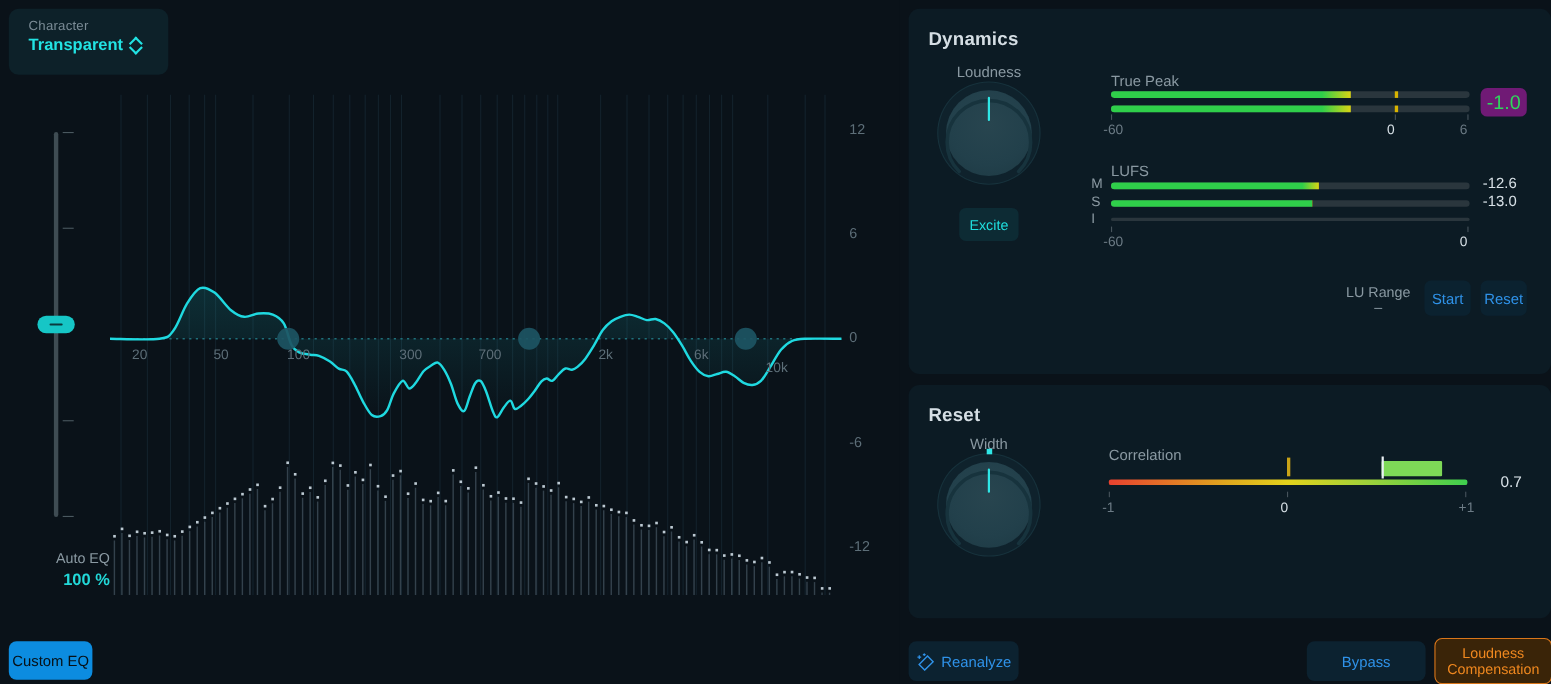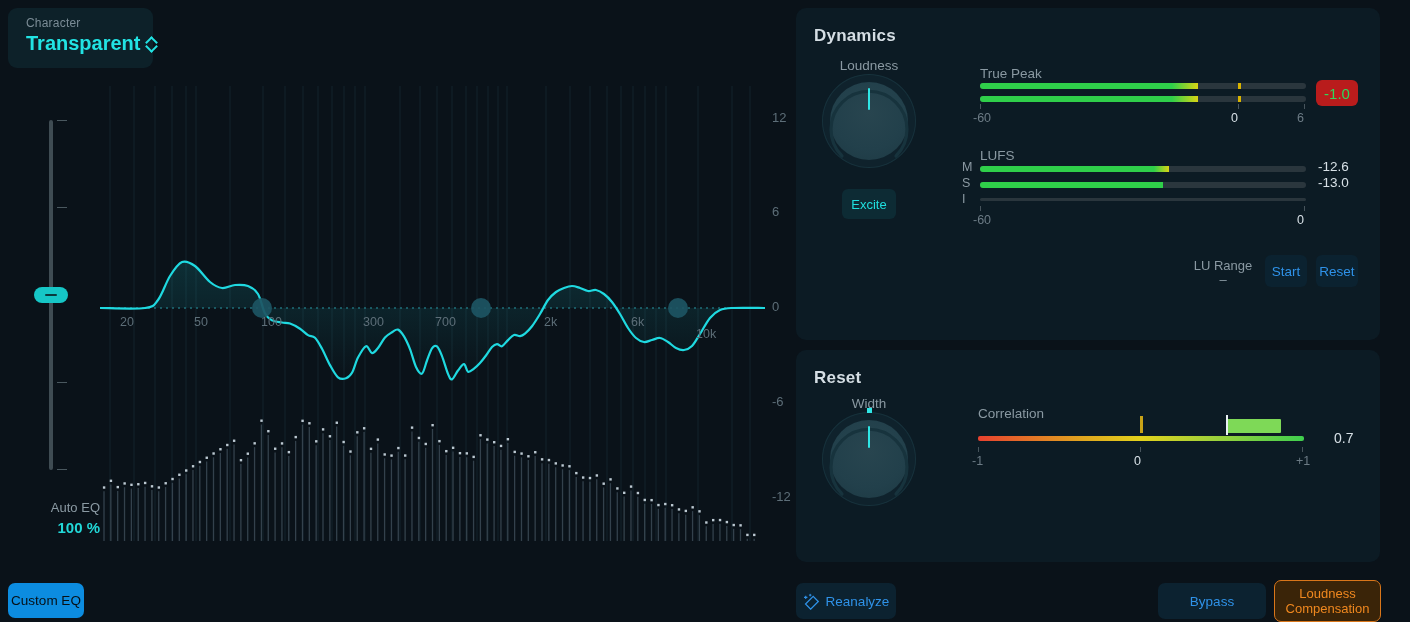--- a/index.html
+++ b/index.html
@@ -14,21 +14,21 @@
   
   #left-panel{ position:absolute; left:0; top:0; width:818px; height:622px; background:#0a1219; }
 
   .character-box{
     position:absolute; left:8px; top:8px; width:145px; height:60px;
     background:#0d2129; border-radius:9px;
     padding:8px 0 8px 18px;
   }
   .character-label{ font-size:12px; color:#7b8c96; letter-spacing:.2px; }
   .character-value{
-    font-size:20px; font-weight:bold; color:#22e3e3; margin-top:2px;
+    font-size:15px; font-weight:bold; color:#22e3e3; margin-top:2px;
     display:flex; align-items:center; gap:6px;
   }
   .chev-updown{ display:inline-block; width:11px; height:15px; position:relative; }
   .chev-updown:before, .chev-updown:after{
     content:""; position:absolute; left:1px; width:7px; height:7px;
     border-left:2px solid #22e3e3; border-top:2px solid #22e3e3;
   }
   .chev-updown:before{ top:2px; transform:rotate(45deg); }
   .chev-updown:after{ top:6px; transform:rotate(225deg); }
 
@@ -63,21 +63,21 @@
 
   
   .custom-eq-btn{
     position:absolute; left:8px; top:583px; width:76px; height:35px;
     background:#0c8ce0; border-radius:7px; border:none;
     color:#071016; font-size:13.5px; cursor:pointer;
     font-family:"Liberation Sans", sans-serif;
   }
 
   
-  #right-side{ position:absolute; left:796px; top:0; width:584px; height:622px; }
+  #right-side{ position:absolute; left:826px; top:0; width:584px; height:622px; }
 
   .panel{
     position:absolute; left:0; background:#0c1b24; border-radius:10px; width:584px;
   }
   #dynamics-panel{ top:8px; height:332px; }
   #spread-panel{ top:350px; height:212px; }
 
   .panel-title{
     position:absolute; left:18px; top:18px;
     font-size:17px; color:#d5dee4; font-weight:bold; letter-spacing:.2px;
@@ -113,22 +113,22 @@
   .meter-rail{ position:absolute; height:6px; background:#2a363d; border-radius:3px; }
   .meter-fill{ position:absolute; height:6px; border-radius:3px 0 0 3px; }
   .meter-peakmark{ position:absolute; width:3px; height:6px; background:#d9b400; }
   .scale-tick{ position:absolute; width:1px; height:5px; background:#47545c; }
   .scale-num{ position:absolute; font-size:12.5px; color:#6c7b85; }
   .scale-num.bright{ color:#d7e0e6; }
   .meter-chlabel{ position:absolute; font-size:12.5px; color:#8c9aa3; }
   .meter-value{ position:absolute; font-size:13.5px; color:#d7e0e6; }
 
   .tp-badge{
-    position:absolute; width:42px; height:26px; background:#b91c1c;
-    border-radius:6px; color:#2fd75c; font-size:15px;
+    position:absolute; width:42px; height:26px; background:#701a75;
+    border-radius:6px; color:#2fd75c; font-size:18px;
     display:flex; align-items:center; justify-content:center;
   }
 
   .lu-range-label{ position:absolute; font-size:13px; color:#8a99a2; text-align:center; width:62px;}
   .lu-range-val{ position:absolute; font-size:13px; color:#8a99a2; text-align:center; width:62px;}
   .sm-btn{
     position:absolute; width:42px; height:32px; background:#0b2230;
     border:none; border-radius:6px; color:#2f92e8; font-size:13.5px; cursor:pointer;
     font-family:"Liberation Sans", sans-serif;
   }

